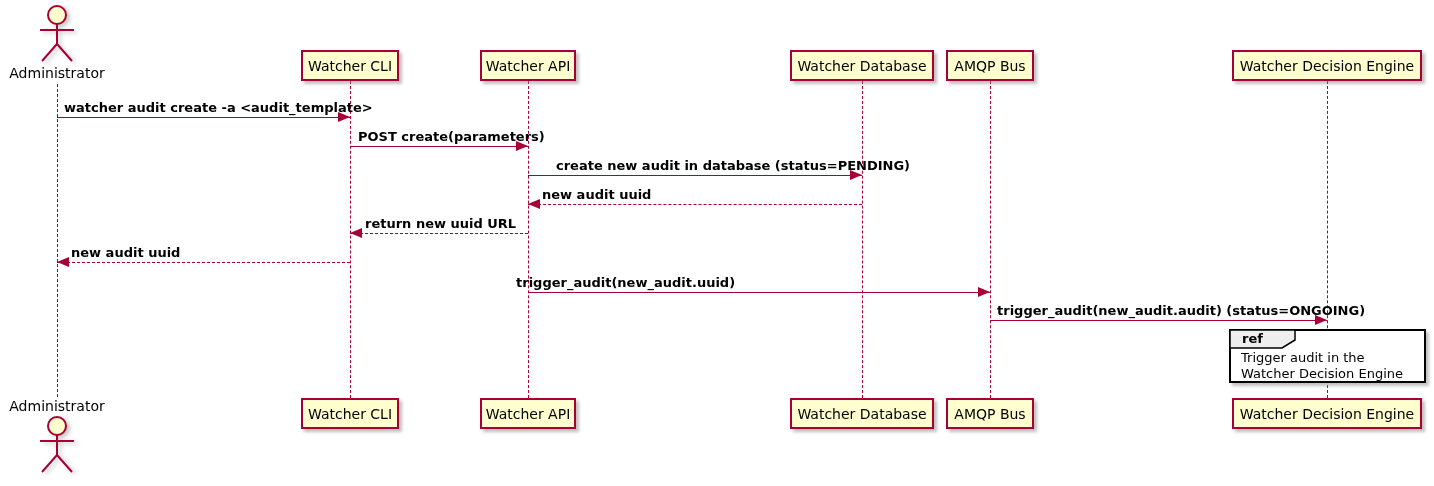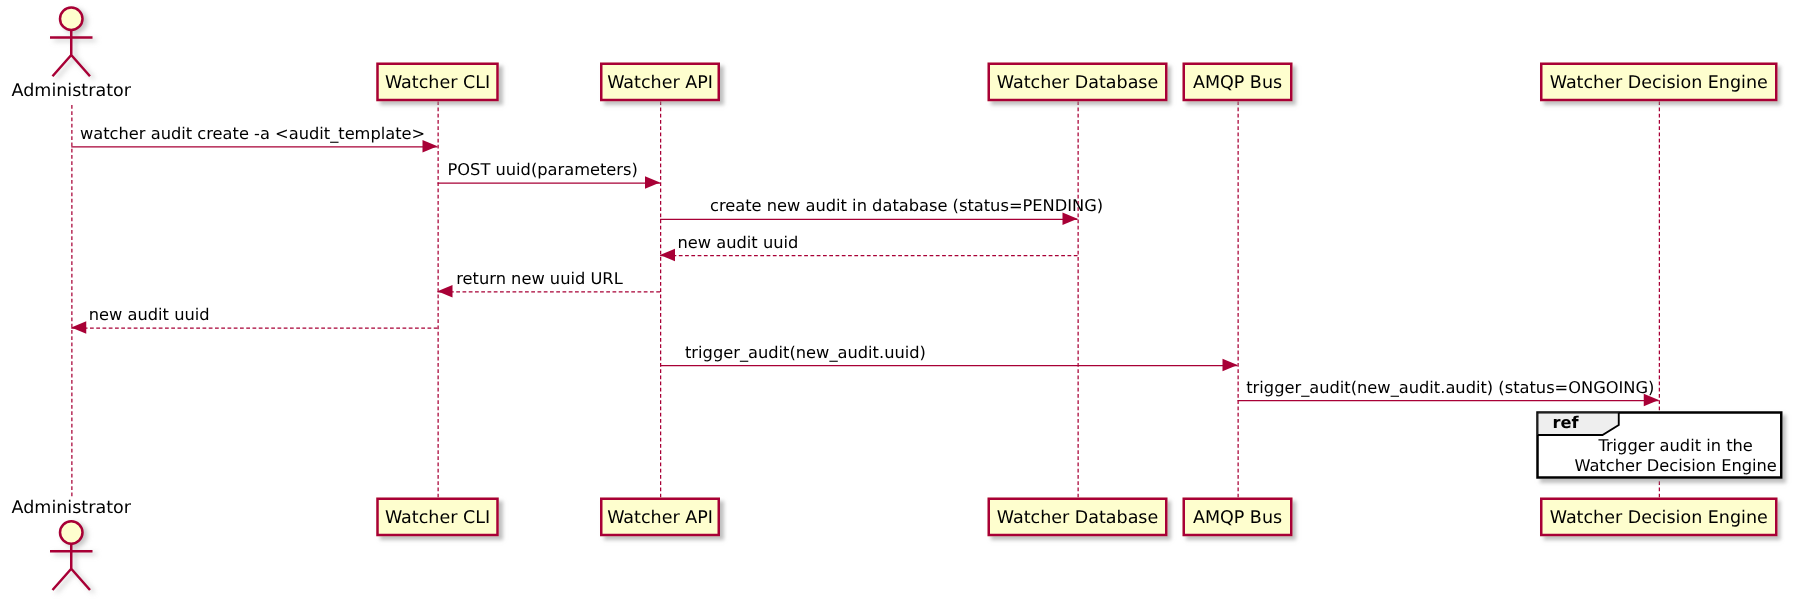--- a/index.html
+++ b/index.html
@@ -37,21 +37,21 @@
     font-size:14px;white-space:nowrap;
     z-index:3;
   }
   .actor{position:absolute;z-index:3;text-align:center;}
   .actor svg{filter:drop-shadow(3px 2px 2px rgba(140,140,140,0.5));}
   .actor-label{
     position:absolute;width:140px;left:-70px;
     font-size:14px;white-space:nowrap;text-align:center;
   }
   .msg-label{
-    position:absolute;font-size:13px;white-space:nowrap;z-index:2;
+    position:absolute;font-size:13px;white-space:nowrap;z-index:2;font-weight:bold;
   }
   .msg-line{
     position:absolute;height:0;z-index:2;
     border-top:1px solid var(--line-color);
   }
   .msg-line.dotted{border-top-style:dashed;}
   .arrow-r{
     position:absolute;width:0;height:0;z-index:2;
     border-top:5px solid transparent;border-bottom:5px solid transparent;
     border-left:12px solid var(--line-color);
@@ -60,29 +60,28 @@
     position:absolute;width:0;height:0;z-index:2;
     border-top:5px solid transparent;border-bottom:5px solid transparent;
     border-right:12px solid var(--line-color);
   }
   .ref-box{
     position:absolute;left:1229px;top:329px;width:197px;height:54px;
     background:#FFFFFF;
     border:2px solid var(--ref-border);
     box-shadow:3px 3px 3px rgba(140,140,140,0.55);
     z-index:5;
-    text-align:center;
   }
   .ref-tab{position:absolute;left:-1px;top:-1px;width:66px;height:19px;}
   .ref-keyword{
     position:absolute;left:11px;top:0px;
     font-size:13px;font-weight:bold;z-index:6;
   }
   .ref-text{
-    margin-top:19px;padding-left:26px;
+    margin-top:19px;padding-left:10px;
     font-size:13px;line-height:16px;white-space:nowrap;
   }
 </style>
 </head>
 <body>
 
 <div class="canvas">
 
   <div class="lifeline" style="left:57px;top:84px;height:313px"></div>
   <div class="lifeline" style="left:350px;top:81px;height:317px"></div>
@@ -119,27 +118,27 @@
   <div class="participant" style="left:946px;top:398px;width:88px">AMQP Bus</div>
   <div class="participant" style="left:1232px;top:398px;width:190px">Watcher Decision Engine</div>
 
   <div>
     <div class="msg-label" style="left:64px;top:100px">watcher audit create -a &lt;audit_template&gt;</div>
     <div class="msg-line" style="left:57px;top:117px;width:293px"></div>
     <div class="arrow-r" style="left:338px;top:112px"></div>
   </div>
 
   <div>
-    <div class="msg-label" style="left:358px;top:129px">POST uuid(parameters)</div>
+    <div class="msg-label" style="left:358px;top:129px">POST create(parameters)</div>
     <div class="msg-line" style="left:350px;top:146px;width:178px"></div>
     <div class="arrow-r" style="left:516px;top:141px"></div>
   </div>
 
   <div>
-    <div class="msg-label" style="left:568px;top:158px">create new audit in database (status=PENDING)</div>
+    <div class="msg-label" style="left:556px;top:158px">create new audit in database (status=PENDING)</div>
     <div class="msg-line" style="left:528px;top:175px;width:334px"></div>
     <div class="arrow-r" style="left:850px;top:170px"></div>
   </div>
 
   <div>
     <div class="msg-label" style="left:542px;top:187px">new audit uuid</div>
     <div class="msg-line dotted" style="left:528px;top:204px;width:334px"></div>
     <div class="arrow-l" style="left:528px;top:199px"></div>
   </div>
 
@@ -149,21 +148,21 @@
     <div class="arrow-l" style="left:350px;top:228px"></div>
   </div>
 
   <div>
     <div class="msg-label" style="left:71px;top:245px">new audit uuid</div>
     <div class="msg-line dotted" style="left:57px;top:262px;width:293px"></div>
     <div class="arrow-l" style="left:57px;top:257px"></div>
   </div>
 
   <div>
-    <div class="msg-label" style="left:548px;top:275px">trigger_audit(new_audit.uuid)</div>
+    <div class="msg-label" style="left:516px;top:275px">trigger_audit(new_audit.uuid)</div>
     <div class="msg-line" style="left:528px;top:292px;width:462px"></div>
     <div class="arrow-r" style="left:978px;top:287px"></div>
   </div>
 
   <div>
     <div class="msg-label" style="left:997px;top:303px">trigger_audit(new_audit.audit) (status=ONGOING)</div>
     <div class="msg-line" style="left:990px;top:320px;width:337px"></div>
     <div class="arrow-r" style="left:1315px;top:315px"></div>
   </div>
 

